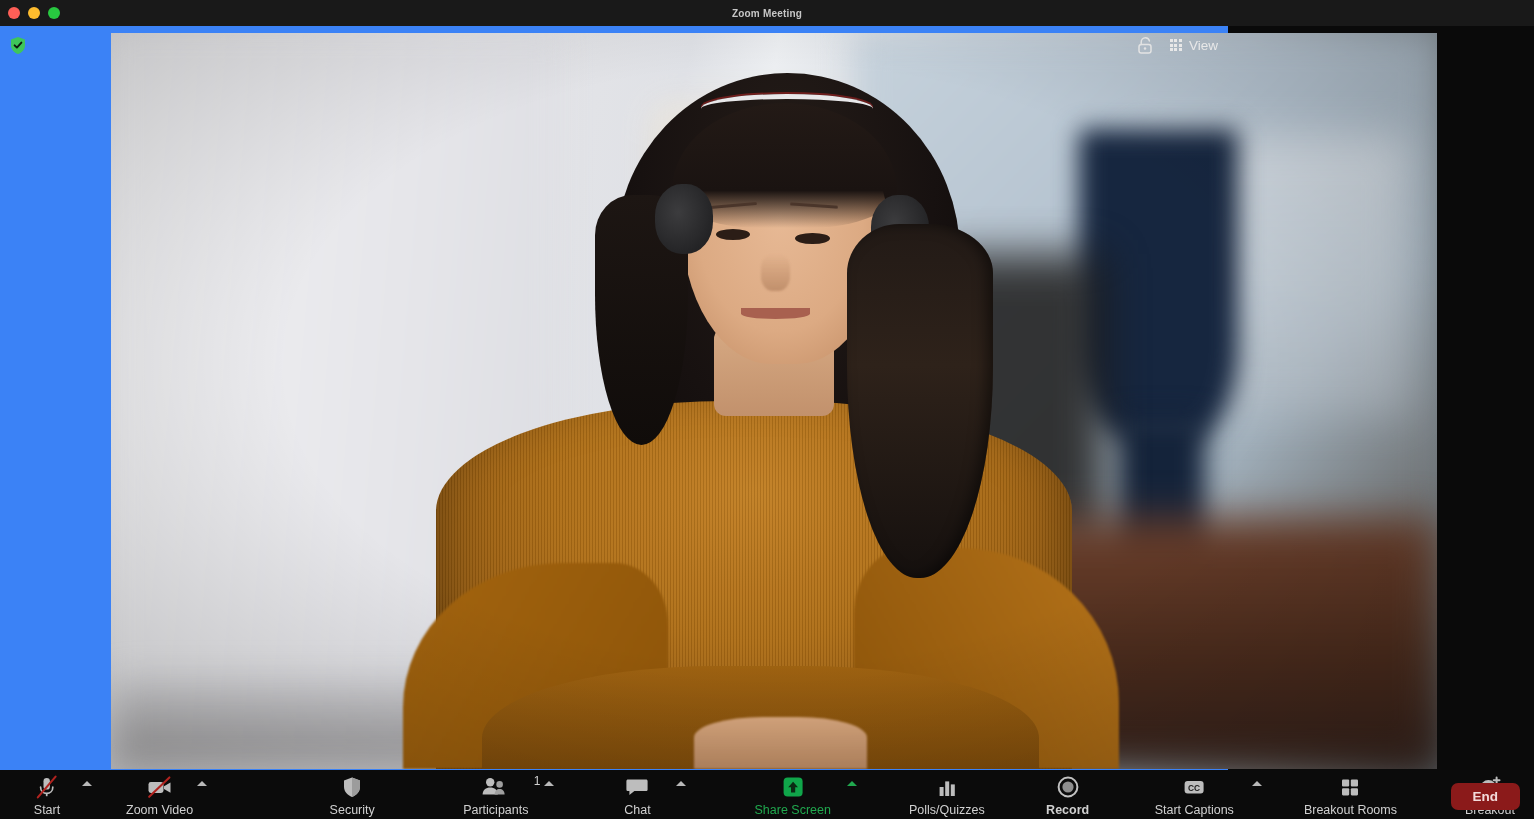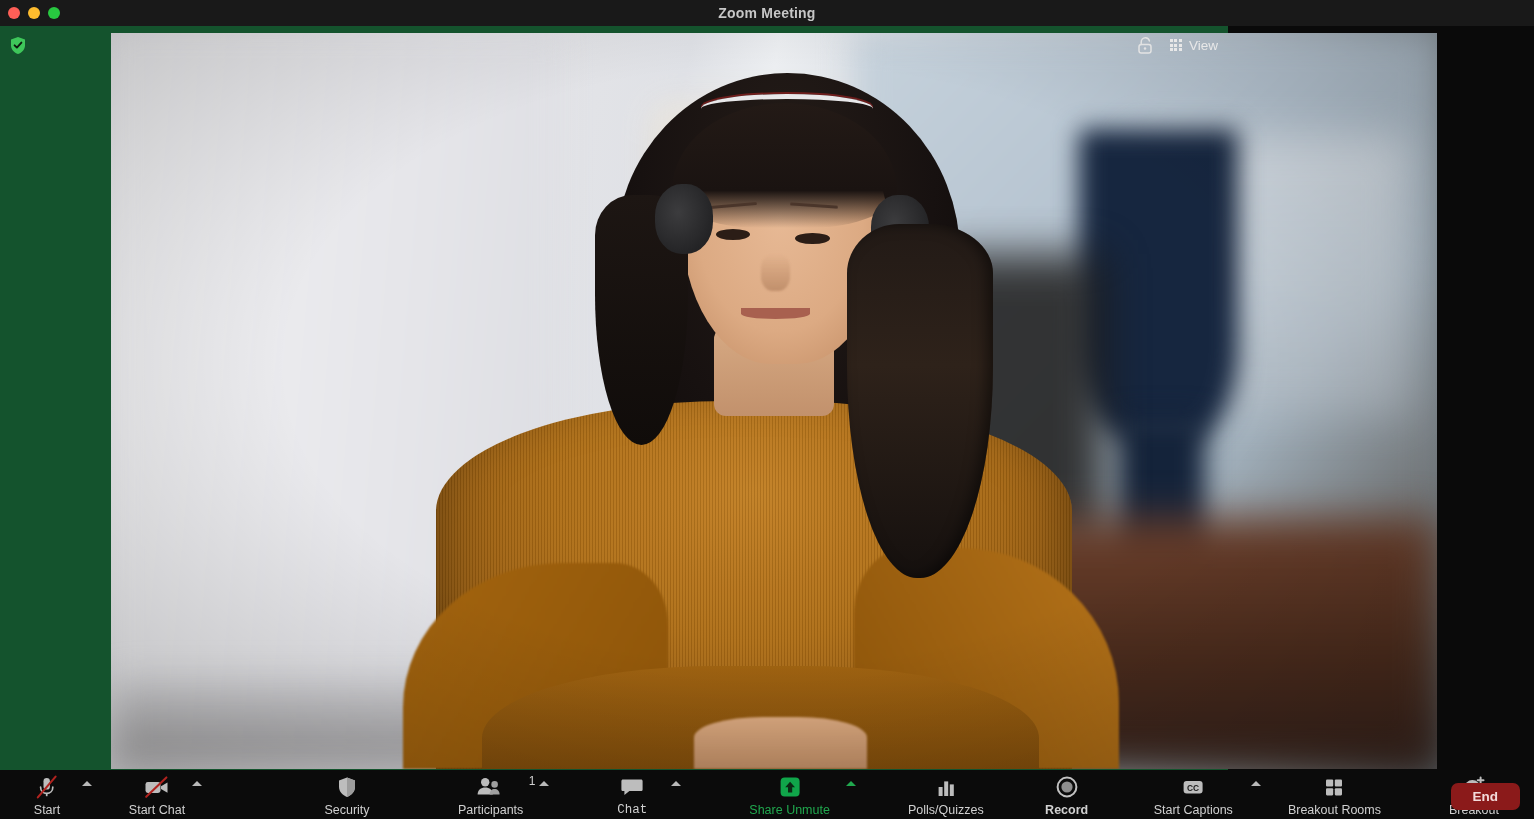--- a/index.html
+++ b/index.html
@@ -19,28 +19,28 @@
     background:#191919;
     display:flex; align-items:center;
   }
   .traffic { display:flex; gap:8px; margin-left:8px; }
   .light { width:12px; height:12px; border-radius:50%; }
   .light.red    { background:#ff5f57; }
   .light.yellow { background:#febc2e; }
   .light.green  { background:#28c840; }
   .window-title {
     position:absolute; left:0; right:0; text-align:center;
-    font-size:14px; font-weight:bold; color:#c7c7c7;
+    font-size:10px; font-weight:bold; color:#c7c7c7;
     letter-spacing:.2px;
   }
 
   
   .stage {
     position:absolute; top:26px; left:0; width:1228px; height:744px;
-    background:#14532d;
+    background:#3b82f6;
     padding-left:28px;
   }
 
   .encryption-badge {
     position:absolute; left:9px; top:10px;
     width:18px; height:19px; z-index:6;
   }
 
   .topright {
     position:absolute; right:10px; top:7px;
@@ -386,21 +386,21 @@
       </div>
 
       <div class="tb-item" style="margin-left:26px;">
         <div class="tb-icon">
           <svg width="30" height="24" viewBox="0 0 30 24">
             <rect x="3.5" y="7" width="15" height="11" rx="2.4" fill="#bdbdbd"></rect>
             <path d="M19 11.2 L25.5 7.4 V17.8 L19 14 Z" fill="#bdbdbd"></path>
             <line x1="4.2" y1="21.8" x2="24.4" y2="2.4" stroke="#b0231f" stroke-width="2.1" stroke-linecap="round"></line>
           </svg>
         </div>
-        <div class="tb-label">Start Chat</div>
+        <div class="tb-label">Zoom Video</div>
         <span class="caret"></span>
       </div>
 
       <div class="tb-item" style="margin-left:106px;">
         <div class="tb-icon">
           <svg width="20" height="23" viewBox="0 0 20 23">
             <path d="M10 1.6 L18 4.6 V10.8 C18 15.6 14.5 19.4 10 21 C5.5 19.4 2 15.6 2 10.8 V4.6 Z" fill="#bdbdbd"></path>
             <path d="M10 1.6 L18 4.6 V10.8 C18 15.6 14.5 19.4 10 21 Z" fill="#9c9c9c"></path>
           </svg>
         </div>
@@ -414,38 +414,38 @@
             <path d="M1.6 18.6 C1.6 13.9 5 11.4 9.2 11.4 C13.4 11.4 16.8 13.9 16.8 18.6 Z" fill="#bdbdbd"></path>
             <circle cx="18.6" cy="8.4" r="3.3" fill="#9f9f9f"></circle>
             <path d="M13.6 18.6 C13.6 14.9 15.8 13 18.6 13 C21.4 13 23.6 14.9 23.6 18.6 Z" fill="#9f9f9f"></path>
           </svg>
         </div>
         <span class="count">1</span>
         <div class="tb-label">Participants</div>
         <span class="caret" style="right:-26px;"></span>
       </div>
 
-      <div class="tb-item" style="margin-left:56px;font-family:Liberation Mono, monospace;">
+      <div class="tb-item" style="margin-left:56px;">
         <div class="tb-icon">
           <svg width="24" height="22" viewBox="0 0 24 22">
             <path d="M3 3.4 H21 C21.9 3.4 22.6 4.1 22.6 5 V13.4 C22.6 14.3 21.9 15 21 15 H9.4 L4.4 19 V15 H3 C2.1 15 1.4 14.3 1.4 13.4 V5 C1.4 4.1 2.1 3.4 3 3.4 Z" fill="#bdbdbd"></path>
           </svg>
         </div>
         <div class="tb-label">Chat</div>
         <span class="caret" style="right:-18px;"></span>
       </div>
 
       <div class="tb-item active" style="margin-left:64px;">
         <div class="tb-icon">
           <svg width="26" height="24" viewBox="0 0 26 24">
             <rect x="3.6" y="2.6" width="19" height="19" rx="4" fill="#10a64a"></rect>
             <path d="M13.1 6.8 L18 12.2 H15.2 V17.6 H11 V12.2 H8.2 Z" fill="#0b2a14"></path>
           </svg>
         </div>
-        <div class="tb-label">Share Unmute</div>
+        <div class="tb-label">Share Screen</div>
         <span class="caret" style="right:-26px;"></span>
       </div>
 
       <div class="tb-item" style="margin-left:56px;">
         <div class="tb-icon">
           <svg width="24" height="22" viewBox="0 0 24 22">
             <rect x="4.6" y="11" width="4" height="9" fill="#bdbdbd"></rect>
             <rect x="10.2" y="5.4" width="4" height="14.6" fill="#bdbdbd"></rect>
             <rect x="15.8" y="8.4" width="4" height="11.6" fill="#bdbdbd"></rect>
           </svg>
@@ -467,21 +467,21 @@
         <div class="tb-icon">
           <svg width="28" height="22" viewBox="0 0 28 22">
             <rect x="4.6" y="5" width="19" height="12.6" rx="3" fill="#bdbdbd"></rect>
             <text x="14.1" y="14.6" text-anchor="middle" font-family="Liberation Sans, sans-serif" font-size="8.4" font-weight="bold" fill="#1b1b1b">CC</text>
           </svg>
         </div>
         <div class="tb-label">Start Captions</div>
         <span class="caret" style="right:-28px;"></span>
       </div>
 
-      <div class="tb-item" style="margin-left:33px;">
+      <div class="tb-item" style="margin-left:48px;">
         <div class="tb-icon">
           <svg width="24" height="22" viewBox="0 0 24 22">
             <rect x="4" y="3.4" width="7.2" height="7.2" rx="1.1" fill="#bdbdbd"></rect>
             <rect x="12.8" y="3.4" width="7.2" height="7.2" rx="1.1" fill="#bdbdbd"></rect>
             <rect x="4" y="12.2" width="7.2" height="7.2" rx="1.1" fill="#bdbdbd"></rect>
             <rect x="12.8" y="12.2" width="7.2" height="7.2" rx="1.1" fill="#bdbdbd"></rect>
           </svg>
         </div>
         <div class="tb-label">Breakout Rooms</div>
       </div>

